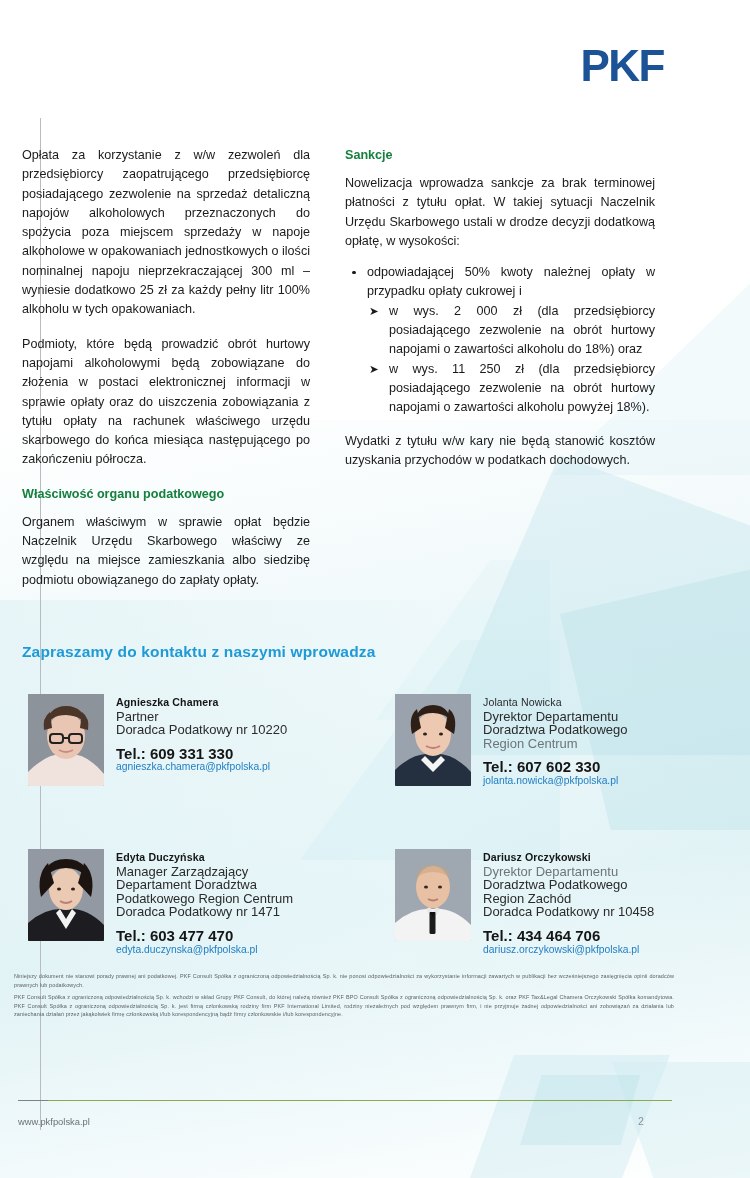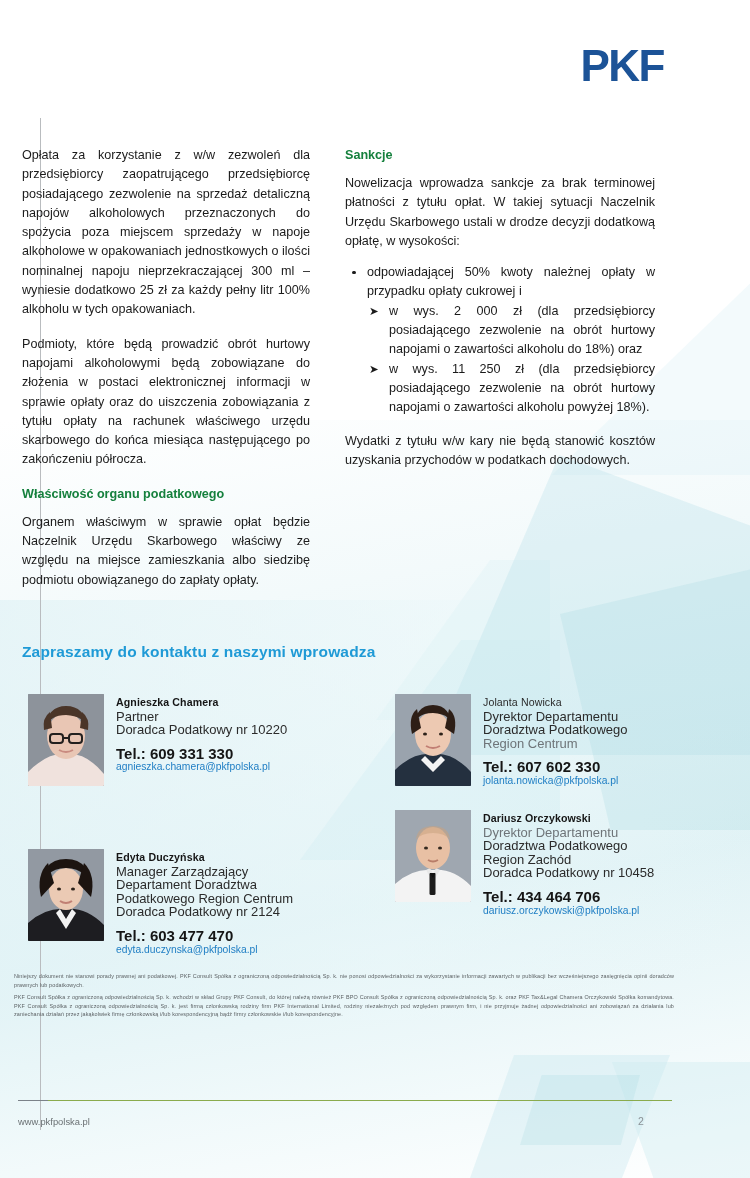--- a/index.html
+++ b/index.html
@@ -186,21 +186,21 @@
   }
 
   .card {
     position: absolute;
     display: flex;
     z-index: 3;
   }
   #card-0 { left: 28px;  top: 694px; }
   #card-1 { left: 395px; top: 694px; }
   #card-2 { left: 28px;  top: 849px; }
-  #card-3 { left: 395px; top: 810px; justify-content: flex-end; }
+  #card-3 { left: 395px; top: 849px; justify-content: flex-end; }
 
   .portrait {
     width: 76px;
     height: 92px;
     flex: 0 0 76px;
     border-radius: 1px;
     overflow: hidden;
     position: relative;
     background: #8e949c;
   }
@@ -409,21 +409,21 @@
       <ellipse cx="31" cy="40" rx="2" ry="1.6" fill="#2b2119"></ellipse>
       <ellipse cx="45" cy="40" rx="2" ry="1.6" fill="#2b2119"></ellipse>
       <path d="M32 52 Q38 56 44 52" stroke="#c07f73" stroke-width="2" fill="none"></path>
     </svg>
   </div>
   <div class="cinfo">
     <div class="cname">Edyta Duczyńska</div>
     <div class="crole">Manager Zarządzający</div>
     <div class="crole">Departament Doradztwa</div>
     <div class="crole">Podatkowego Region Centrum</div>
-    <div class="crole">Doradca Podatkowy nr 2124</div>
+    <div class="crole">Doradca Podatkowy nr 1471</div>
     <div class="ctel">Tel.: 603 477 470</div>
     <div class="cmail">edyta.duczynska@pkfpolska.pl</div>
   </div>
 </div>
 
 <div class="card" id="card-3">
   <div class="portrait">
     <svg viewBox="0 0 76 92" preserveAspectRatio="none" aria-hidden="true">
       <rect width="76" height="92" fill="#9fa7b0"></rect>
       <path d="M0 74 Q18 58 38 60 Q58 58 76 76 L76 92 L0 92 Z" fill="#f3f3f3"></path>

